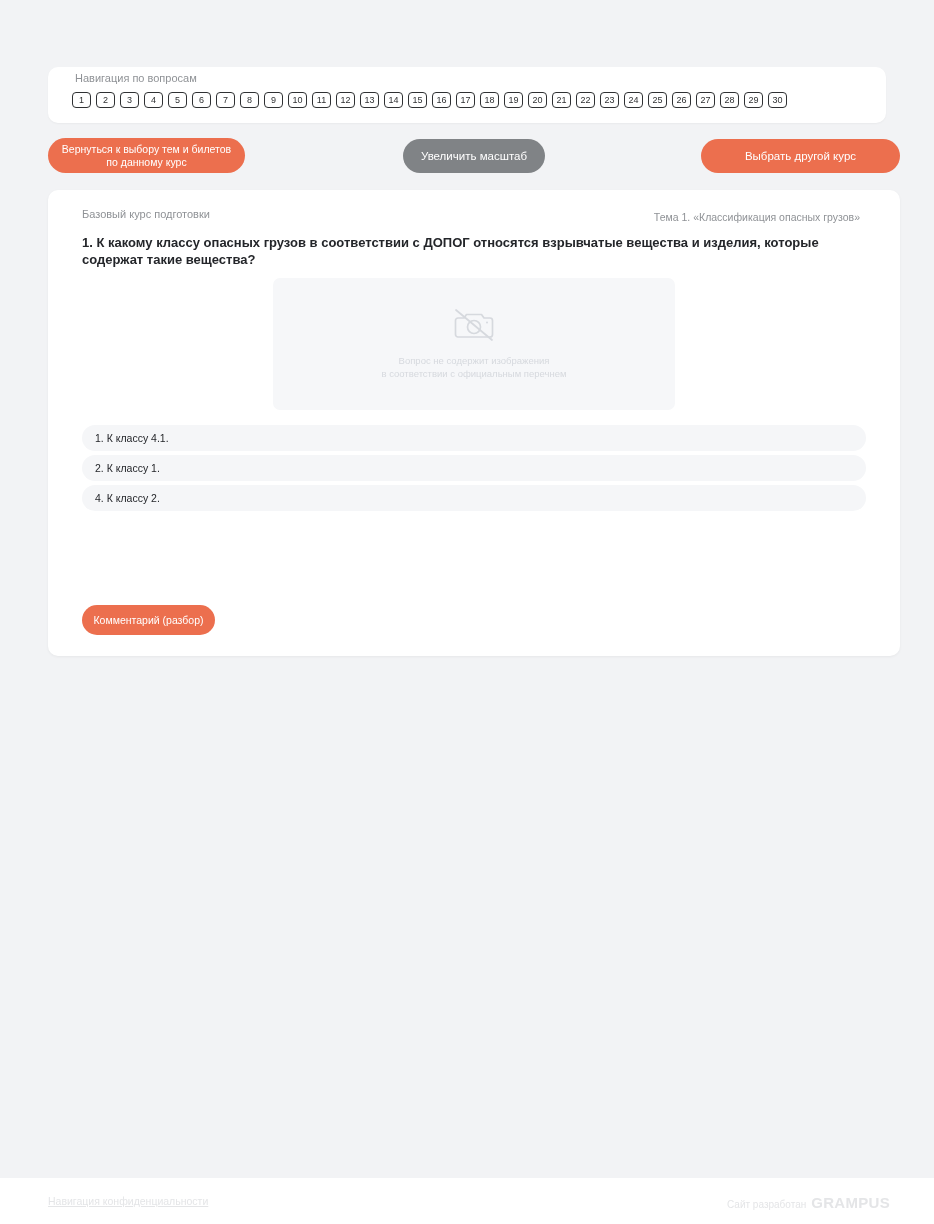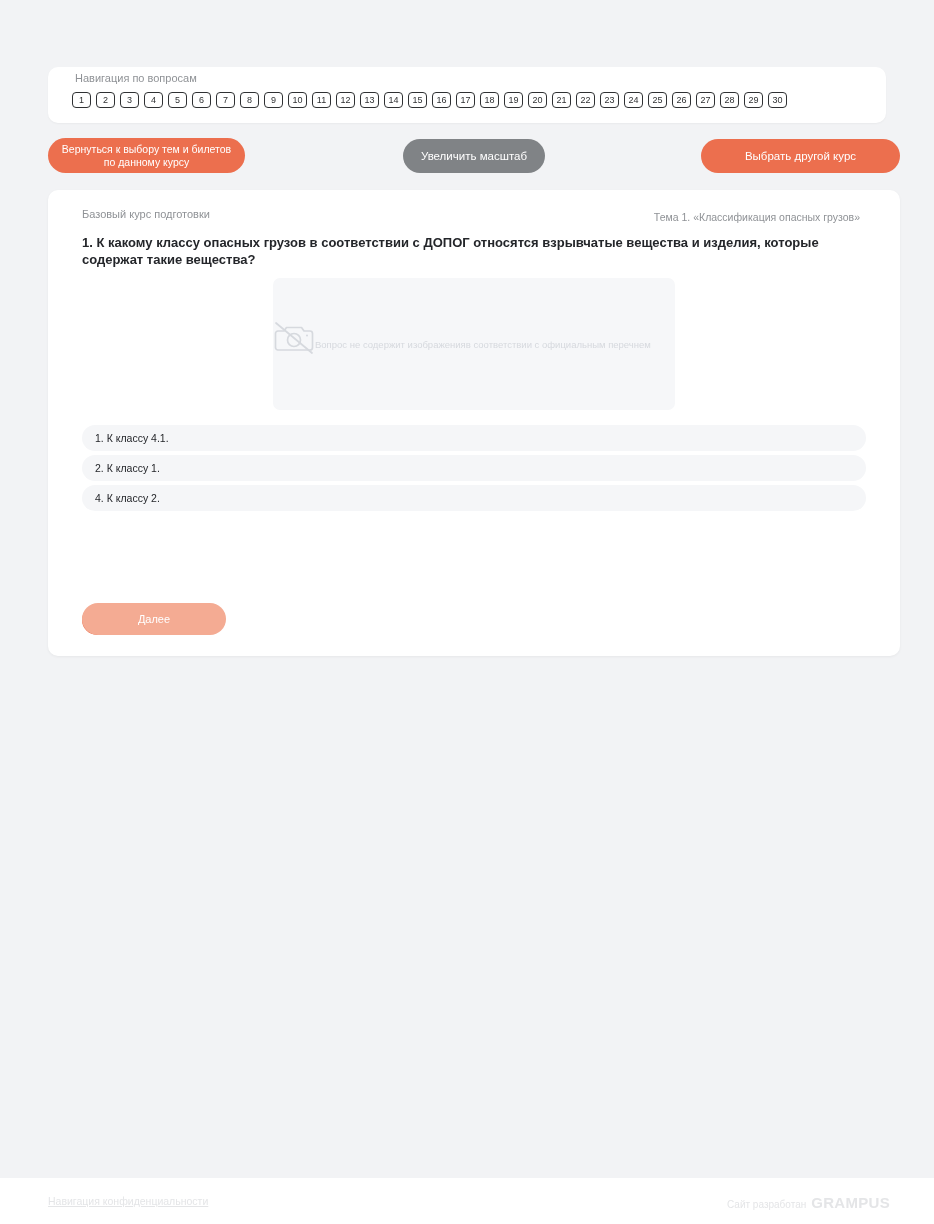--- a/index.html
+++ b/index.html
@@ -127,22 +127,22 @@
   .question-text {
     position: absolute; left: 34px; top: 44px;
     width: 790px;
     font-size: 13px; font-weight: bold; line-height: 17px;
     color: #24262a;
   }
   .img-placeholder {
     position: absolute; left: 225px; top: 88px;
     width: 402px; height: 132px;
     background: #f6f7f9; border-radius: 7px;
-    display: flex; flex-direction: row;
-    align-items: center; justify-content: flex-start;
+    display: flex; flex-direction: column;
+    align-items: center; justify-content: center;
   }
   .img-placeholder .ph-icon { margin-bottom: 8px; }
   .ph-line {
     font-size: 9.5px; color: #d6d9de; line-height: 13px; text-align: center;
   }
   .options { position: absolute; left: 34px; top: 235px; width: 784px; }
   .option {
     height: 26px; background: #f5f6f8;
     border-radius: 13px; margin-bottom: 4px;
     display: flex; align-items: center;
@@ -229,21 +229,21 @@
         <button class="num-btn">25</button>
         <button class="num-btn">26</button>
         <button class="num-btn">27</button>
         <button class="num-btn">28</button>
         <button class="num-btn">29</button>
         <button class="num-btn">30</button>
       </div>
 
   </div>
 
-  <button class="btn-back">Вернуться к выбору тем и билетов по данному курсу</button>
+  <button class="btn-back">Вернуться к выбору тем и билетов по данному курс</button>
   <button class="btn-zoom">Увеличить масштаб</button>
   <button class="btn-other-course">Выбрать другой курс</button>
 
   <div class="card">
     <div class="card-course">Базовый курс подготовки</div>
     <div class="card-topic">Тема 1. «Классификация опасных грузов»</div>
     <div class="question-text">1. К какому классу опасных грузов в соответствии с ДОПОГ относятся взрывчатые вещества и изделия, которые содержат такие вещества?</div>
 
     <div class="img-placeholder">
       <span class="ph-icon">
@@ -258,21 +258,20 @@
       <div class="ph-line">в соответствии с официальным перечнем</div>
     </div>
 
     <div class="options" id="options-list">
         <div class="option">1. К классу 4.1.</div>
         <div class="option">2. К классу 1.</div>
         <div class="option">4. К классу 2.</div>
       </div>
 
     <button class="btn-comment">Комментарий (разбор)</button>
-    <button class="btn-next">Далее</button>
   </div>
 
   <div class="footer">
     <span class="footer-link">Навигация конфиденциальности</span>
     <div class="footer-right">
       <span class="footer-dev">Сайт разработан</span>
       <span class="footer-brand">GRAMPUS</span>
     </div>
   </div>
 

